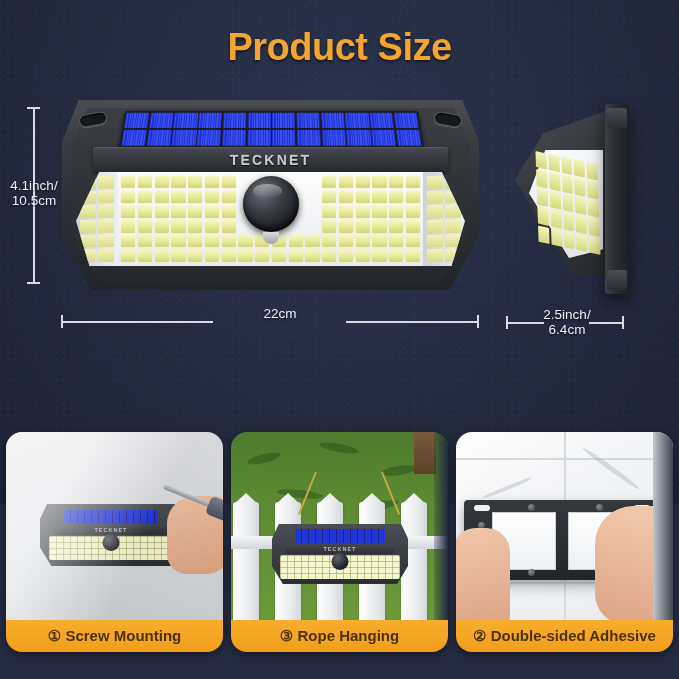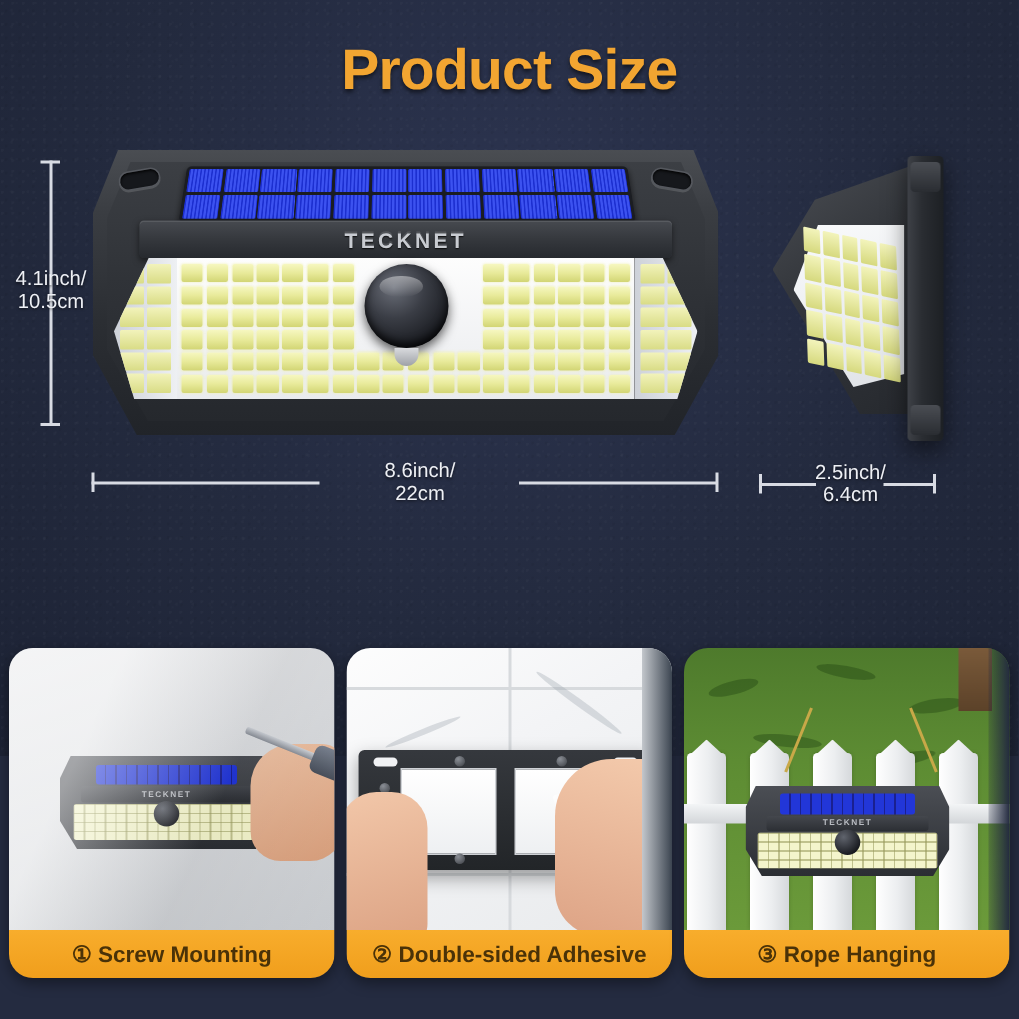--- a/index.html
+++ b/index.html
@@ -379,21 +379,20 @@
   <div class="dim-label" id="dim-height-label">
     <div>4.1inch/</div>
     <div>10.5cm</div>
   </div>
 
   <div class="dim-line dim-h" id="dim-width-line-l"></div>
   <div class="dim-line dim-h" id="dim-width-line-r"></div>
   <div class="dim-cap cap-v" id="dim-width-cap-l"></div>
   <div class="dim-cap cap-v" id="dim-width-cap-r"></div>
   <div class="dim-label" id="dim-width-label">
-    <div>8.6inch/</div>
     <div>22cm</div>
   </div>
 
   <div class="dim-line dim-h" id="dim-depth-line-l"></div>
   <div class="dim-line dim-h" id="dim-depth-line-r"></div>
   <div class="dim-cap cap-v" id="dim-depth-cap-l"></div>
   <div class="dim-cap cap-v" id="dim-depth-cap-r"></div>
   <div class="dim-label" id="dim-depth-label">
     <div>2.5inch/</div>
     <div>6.4cm</div>
@@ -671,20 +670,52 @@
           <div class="mini-leds"></div>
           <div class="mini-pir"></div>
         </div>
         <div id="hand-screw"></div>
         <div id="screwdriver">
           <div id="screwdriver-shaft"></div>
           <div id="screwdriver-handle"></div>
         </div>
       </div>
       <div class="panel-caption">① Screw Mounting</div>
+    </div>
+
+    <div class="install-panel">
+      <div class="panel-photo" id="photo-rope">
+        <div class="grass-tuft" style="left:16px;top:22px;width:34px;height:9px;transform:rotate(-14deg);"></div>
+        <div class="grass-tuft" style="left:88px;top:12px;width:40px;height:8px;transform:rotate(10deg);"></div>
+        <div class="grass-tuft" style="left:150px;top:34px;width:36px;height:9px;transform:rotate(-8deg);"></div>
+        <div class="grass-tuft" style="left:46px;top:58px;width:46px;height:8px;transform:rotate(6deg);"></div>
+        <div class="grass-tuft" style="left:128px;top:70px;width:40px;height:8px;transform:rotate(-12deg);"></div>
+        <div id="post-right"></div>
+
+        <div id="fence">
+          <div class="picket" style="left:2px;"></div>
+          <div class="picket" style="left:44px;"></div>
+          <div class="picket" style="left:86px;"></div>
+          <div class="picket" style="left:128px;"></div>
+          <div class="picket" style="left:170px;"></div>
+          <div id="fence-rail"></div>
+        </div>
+
+        <div class="rope" id="rope-left"></div>
+        <div class="rope" id="rope-right"></div>
+
+        <div class="mini-lamp" id="mini-lamp-rope">
+          <div class="mini-solar"></div>
+          <div class="mini-brand">TECKNET</div>
+          <div class="mini-leds"></div>
+          <div class="mini-pir"></div>
+        </div>
+        <div id="photo-rope-edge"></div>
+      </div>
+      <div class="panel-caption">③ Rope Hanging</div>
     </div>
 
     <div class="install-panel">
       <div class="panel-photo" id="photo-adhesive">
         <div class="tile-line" style="left:0;right:0;top:26px;height:2px;"></div>
         <div class="tile-line" style="left:0;right:0;top:150px;height:2px;"></div>
         <div class="tile-line" style="left:108px;top:0;bottom:0;width:2px;"></div>
         <div class="marble-vein" style="left:120px;top:34px;width:70px;height:5px;transform:rotate(36deg);"></div>
         <div class="marble-vein" style="left:24px;top:54px;width:54px;height:4px;transform:rotate(-22deg);"></div>
         <div class="marble-vein" style="left:140px;top:160px;width:60px;height:4px;transform:rotate(60deg);"></div>
@@ -701,46 +732,14 @@
           <div class="plate-slot" style="left:170px;top:5px;"></div>
         </div>
         <div id="peel-tab"></div>
         <div id="hand-left"></div>
         <div id="hand-right"></div>
         <div id="photo-adhesive-edge"></div>
       </div>
       <div class="panel-caption">② Double-sided Adhesive</div>
     </div>
 
-    <div class="install-panel">
-      <div class="panel-photo" id="photo-rope">
-        <div class="grass-tuft" style="left:16px;top:22px;width:34px;height:9px;transform:rotate(-14deg);"></div>
-        <div class="grass-tuft" style="left:88px;top:12px;width:40px;height:8px;transform:rotate(10deg);"></div>
-        <div class="grass-tuft" style="left:150px;top:34px;width:36px;height:9px;transform:rotate(-8deg);"></div>
-        <div class="grass-tuft" style="left:46px;top:58px;width:46px;height:8px;transform:rotate(6deg);"></div>
-        <div class="grass-tuft" style="left:128px;top:70px;width:40px;height:8px;transform:rotate(-12deg);"></div>
-        <div id="post-right"></div>
-
-        <div id="fence">
-          <div class="picket" style="left:2px;"></div>
-          <div class="picket" style="left:44px;"></div>
-          <div class="picket" style="left:86px;"></div>
-          <div class="picket" style="left:128px;"></div>
-          <div class="picket" style="left:170px;"></div>
-          <div id="fence-rail"></div>
-        </div>
-
-        <div class="rope" id="rope-left"></div>
-        <div class="rope" id="rope-right"></div>
-
-        <div class="mini-lamp" id="mini-lamp-rope">
-          <div class="mini-solar"></div>
-          <div class="mini-brand">TECKNET</div>
-          <div class="mini-leds"></div>
-          <div class="mini-pir"></div>
-        </div>
-        <div id="photo-rope-edge"></div>
-      </div>
-      <div class="panel-caption">③ Rope Hanging</div>
-    </div>
-
   </div>
 </div>
 
 </body></html>

